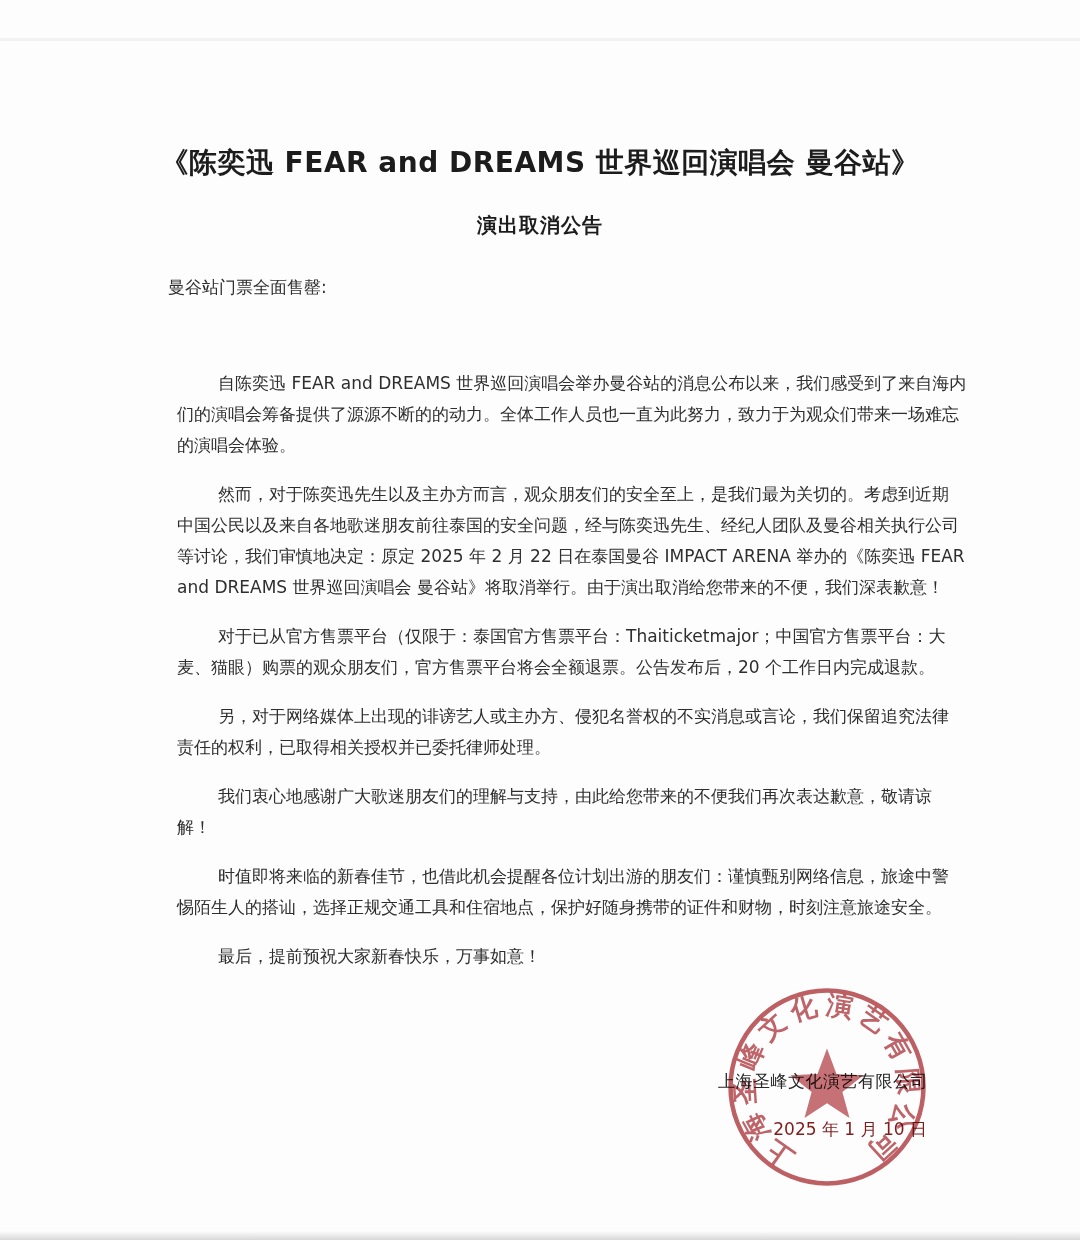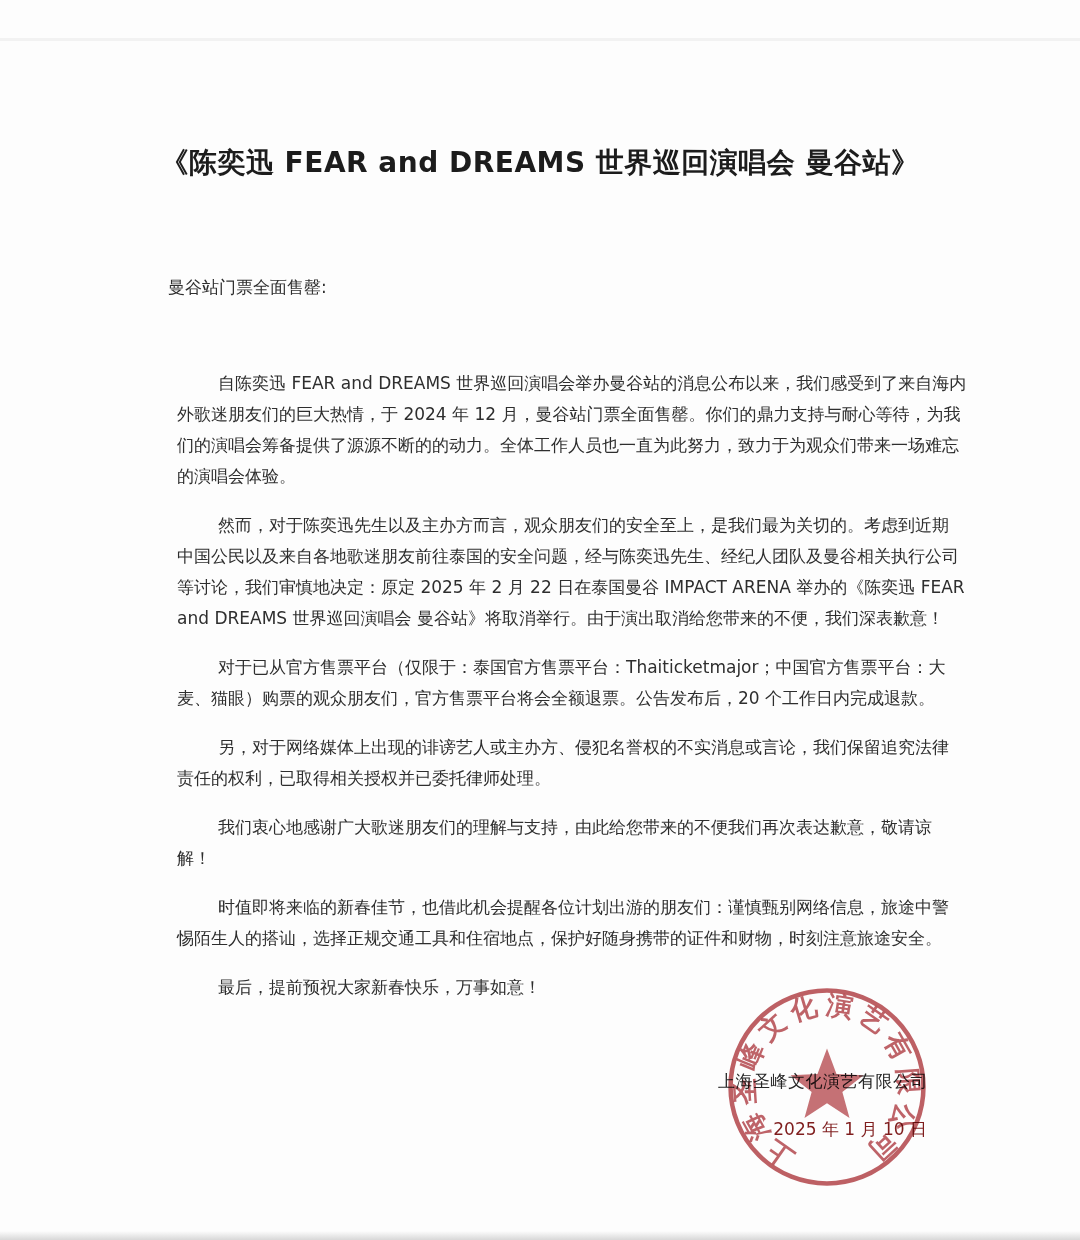--- a/index.html
+++ b/index.html
@@ -109,27 +109,27 @@
 </style>
 </head>
 <body>
 
 <div class="page">
 
   <div class="scan-smudge-top"></div>
 
   <div class="doc-title">《陈奕迅 FEAR and DREAMS 世界巡回演唱会 曼谷站》</div>
 
+  <div class="doc-subtitle">演出取消公告</div>
 
   <div class="salutation">曼谷站门票全面售罄:</div>
 
   <div class="letter-body">
       <div class="para">
         <div class="line first">自陈奕迅 FEAR and DREAMS 世界巡回演唱会举办曼谷站的消息公布以来，我们感受到了来自海内</div>
-        <div class="line">外歌迷朋友们的巨大热情，于 2024 年 12 月，曼谷站门票全面售罄。你们的鼎力支持与耐心等待，为我</div>
         <div class="line">们的演唱会筹备提供了源源不断的的动力。全体工作人员也一直为此努力，致力于为观众们带来一场难忘</div>
         <div class="line">的演唱会体验。</div>
       </div>
       <div class="para">
         <div class="line first">然而，对于陈奕迅先生以及主办方而言，观众朋友们的安全至上，是我们最为关切的。考虑到近期</div>
         <div class="line">中国公民以及来自各地歌迷朋友前往泰国的安全问题，经与陈奕迅先生、经纪人团队及曼谷相关执行公司</div>
         <div class="line">等讨论，我们审慎地决定：原定 2025 年 2 月 22 日在泰国曼谷 IMPACT ARENA 举办的《陈奕迅 FEAR</div>
         <div class="line">and DREAMS 世界巡回演唱会 曼谷站》将取消举行。由于演出取消给您带来的不便，我们深表歉意！</div>
       </div>
       <div class="para">

